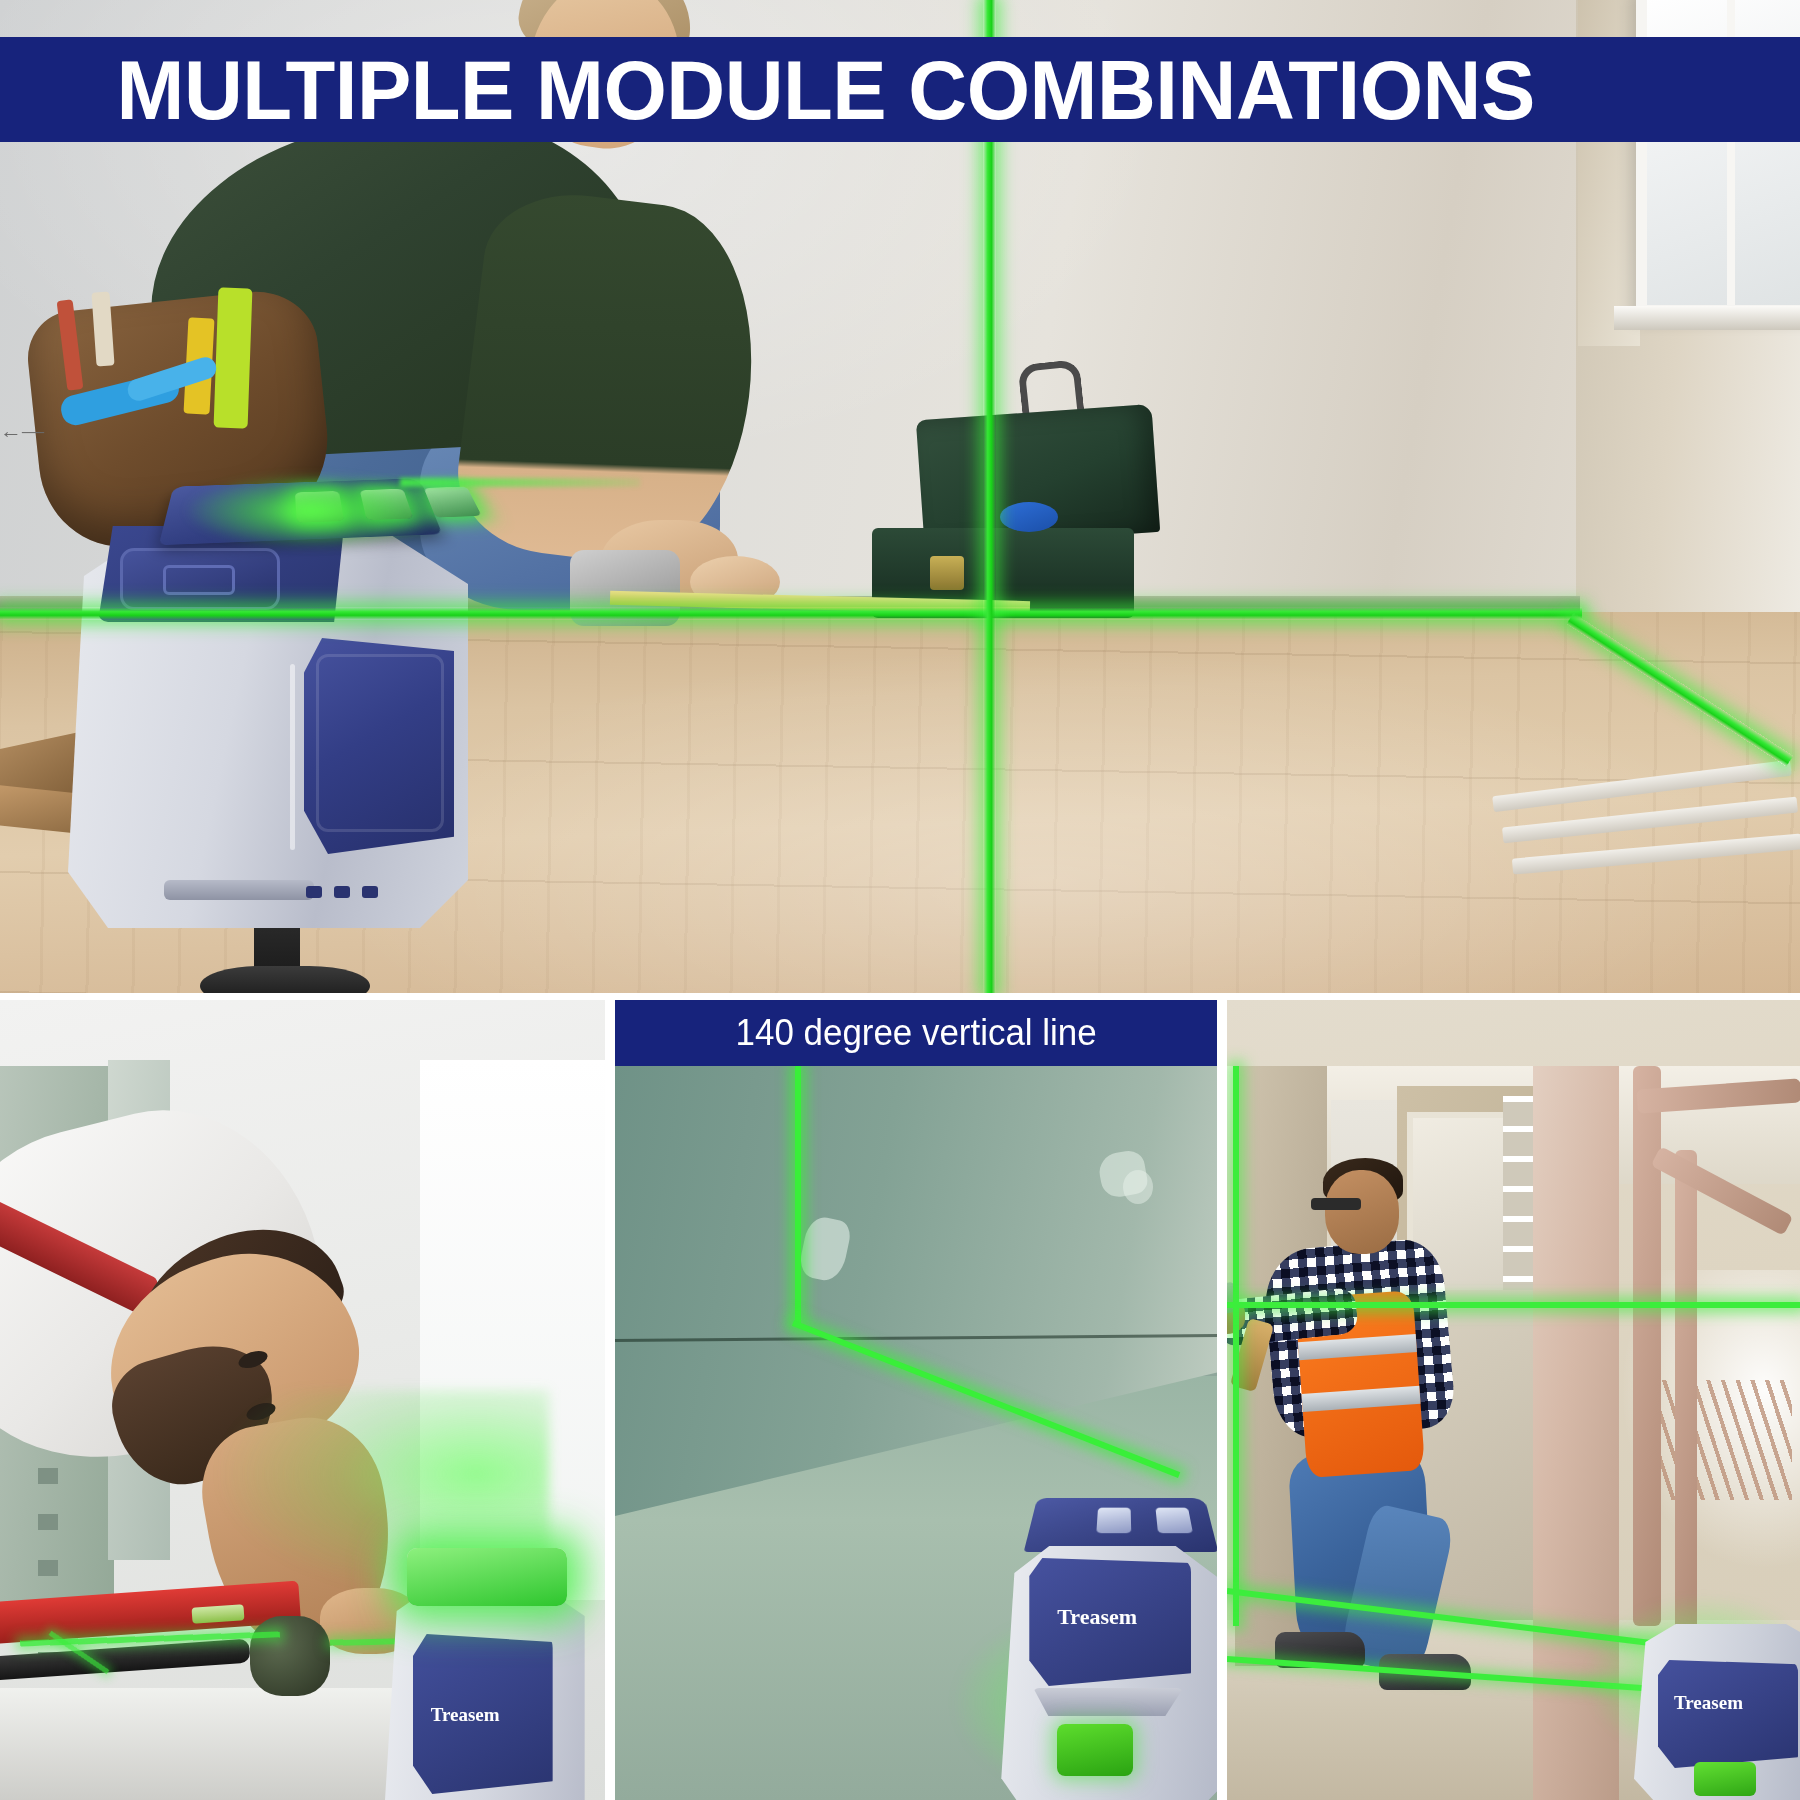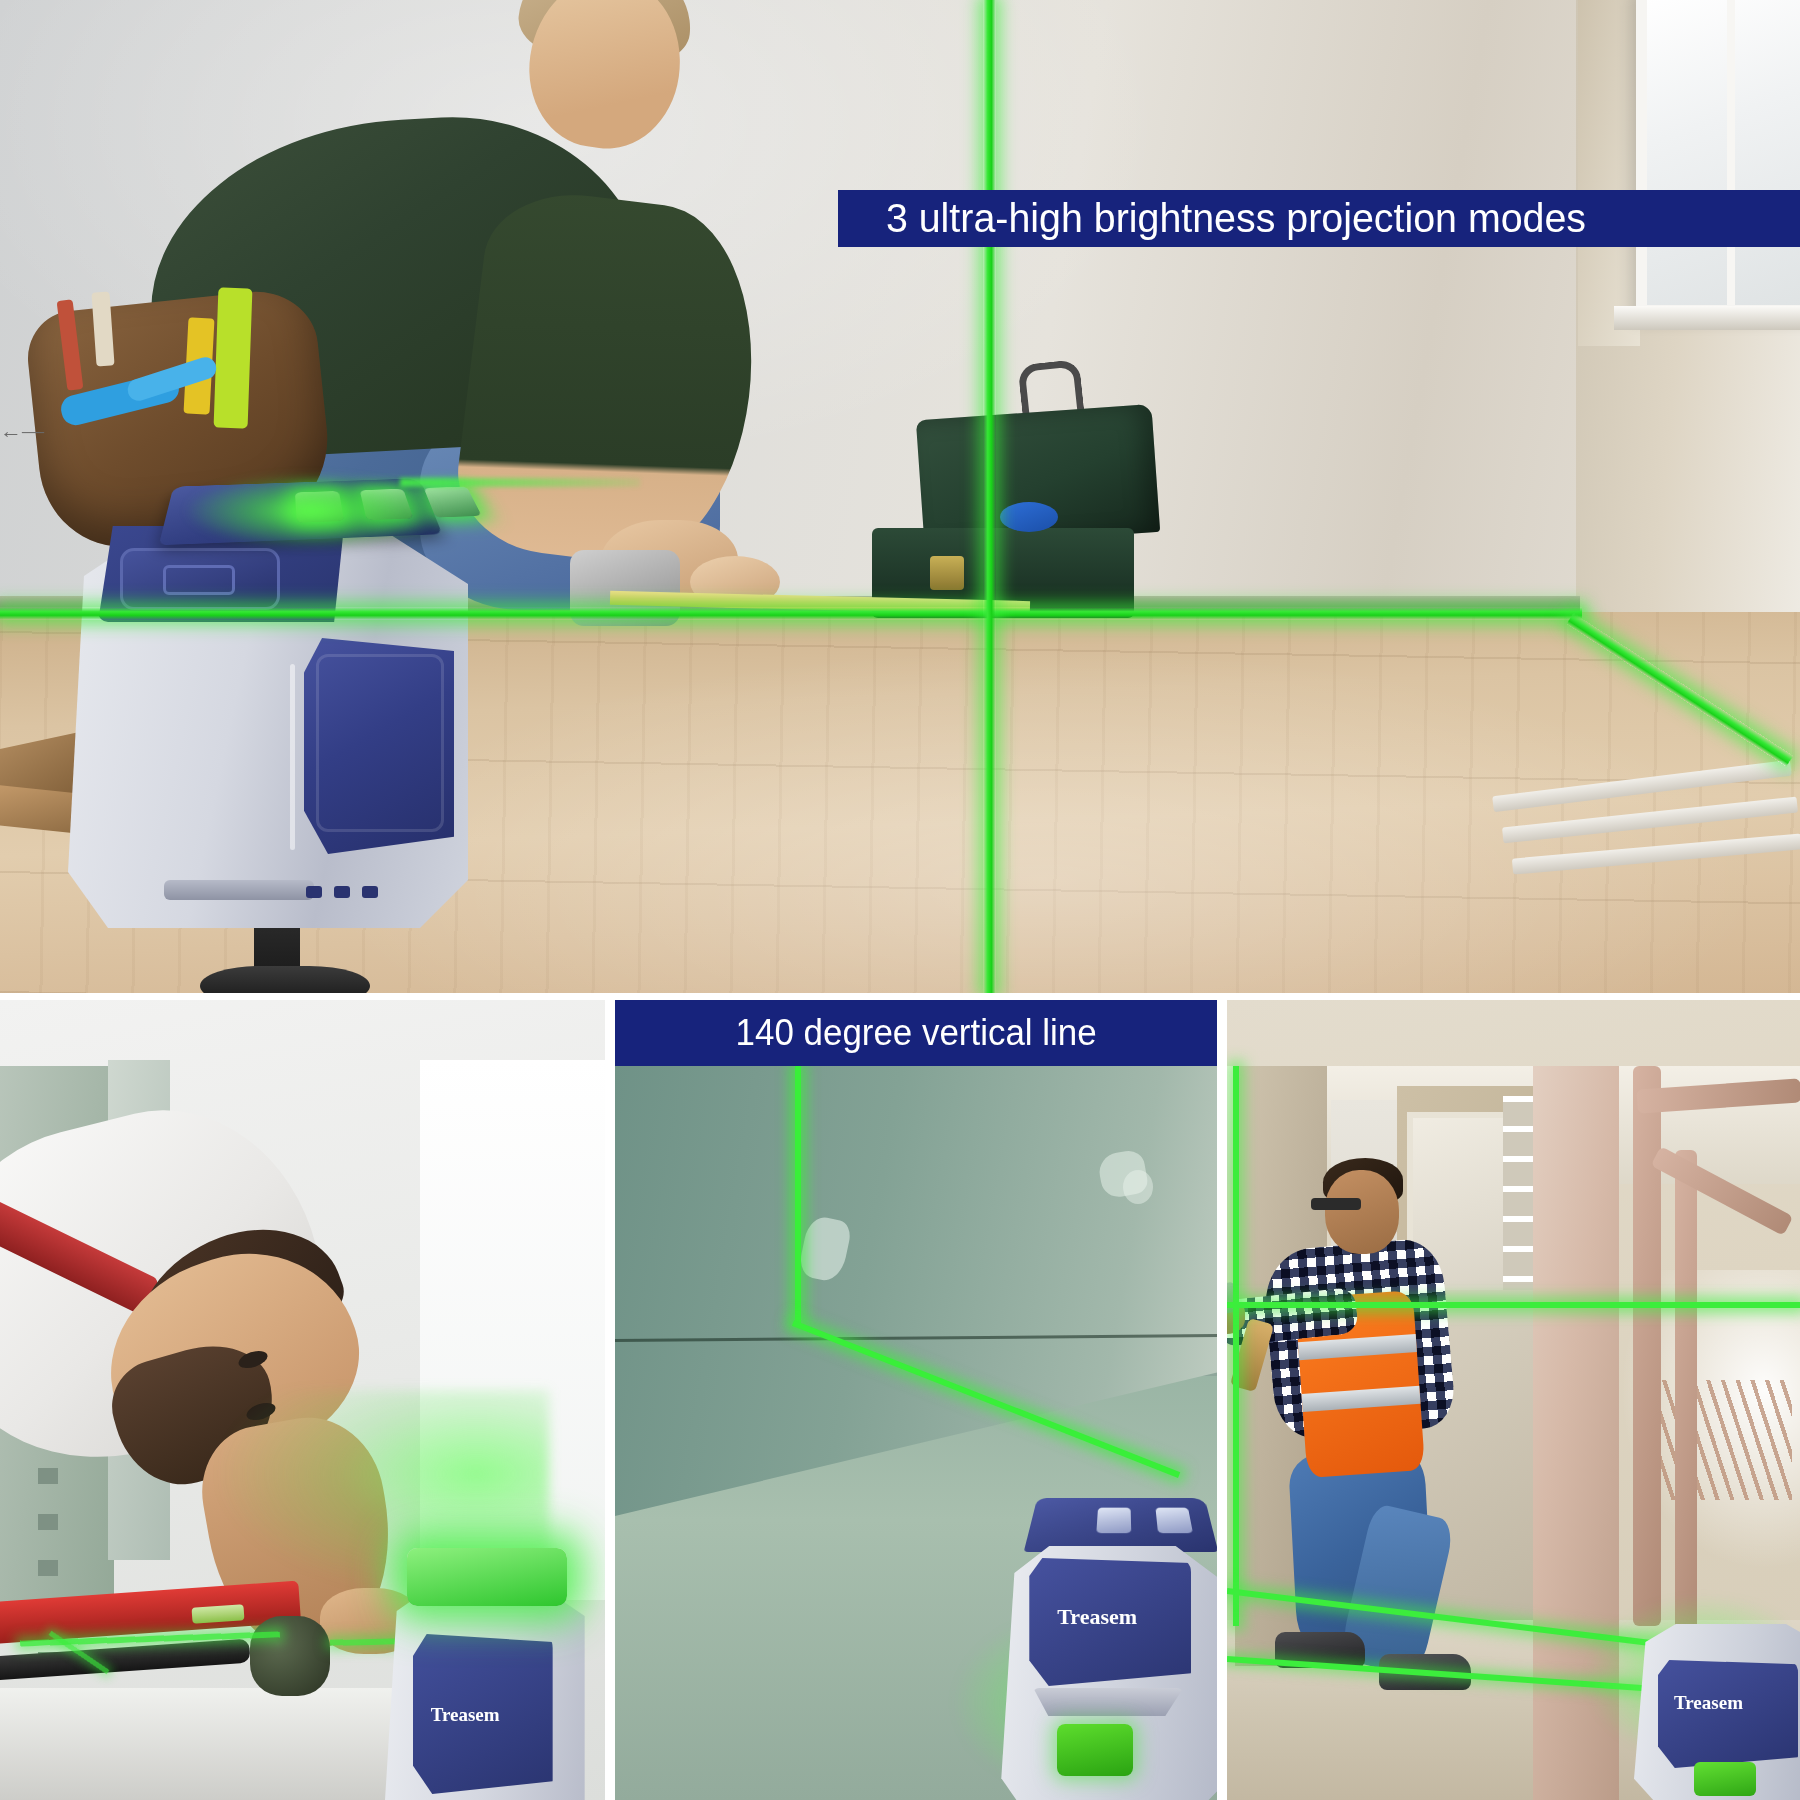--- a/index.html
+++ b/index.html
@@ -721,24 +721,24 @@
       </div>
       <div class="dev-glow"></div>
     </div>
 
     <div class="laser-beam-out"></div>
     <div class="laser-h"></div>
     <div class="laser-h-diag"></div>
     <div class="laser-v"></div>
   </div>
 
-
-  <div class="subtitle-banner">
-    <div class="subtitle-text">3 ultra-high brightness projection modes</div>
+  <div class="title-banner">
+    <div class="title-text">MULTIPLE MODULE COMBINATIONS</div>
   </div>
+
 
   <div class="strip">
 
     <div class="panel p1">
       <div class="p1-bg"></div>
       <div class="p1-shelf">
         <div class="p1-shelf-slots"></div>
       </div>
       <div class="p1-door"></div>
       <div class="p1-window"></div>

